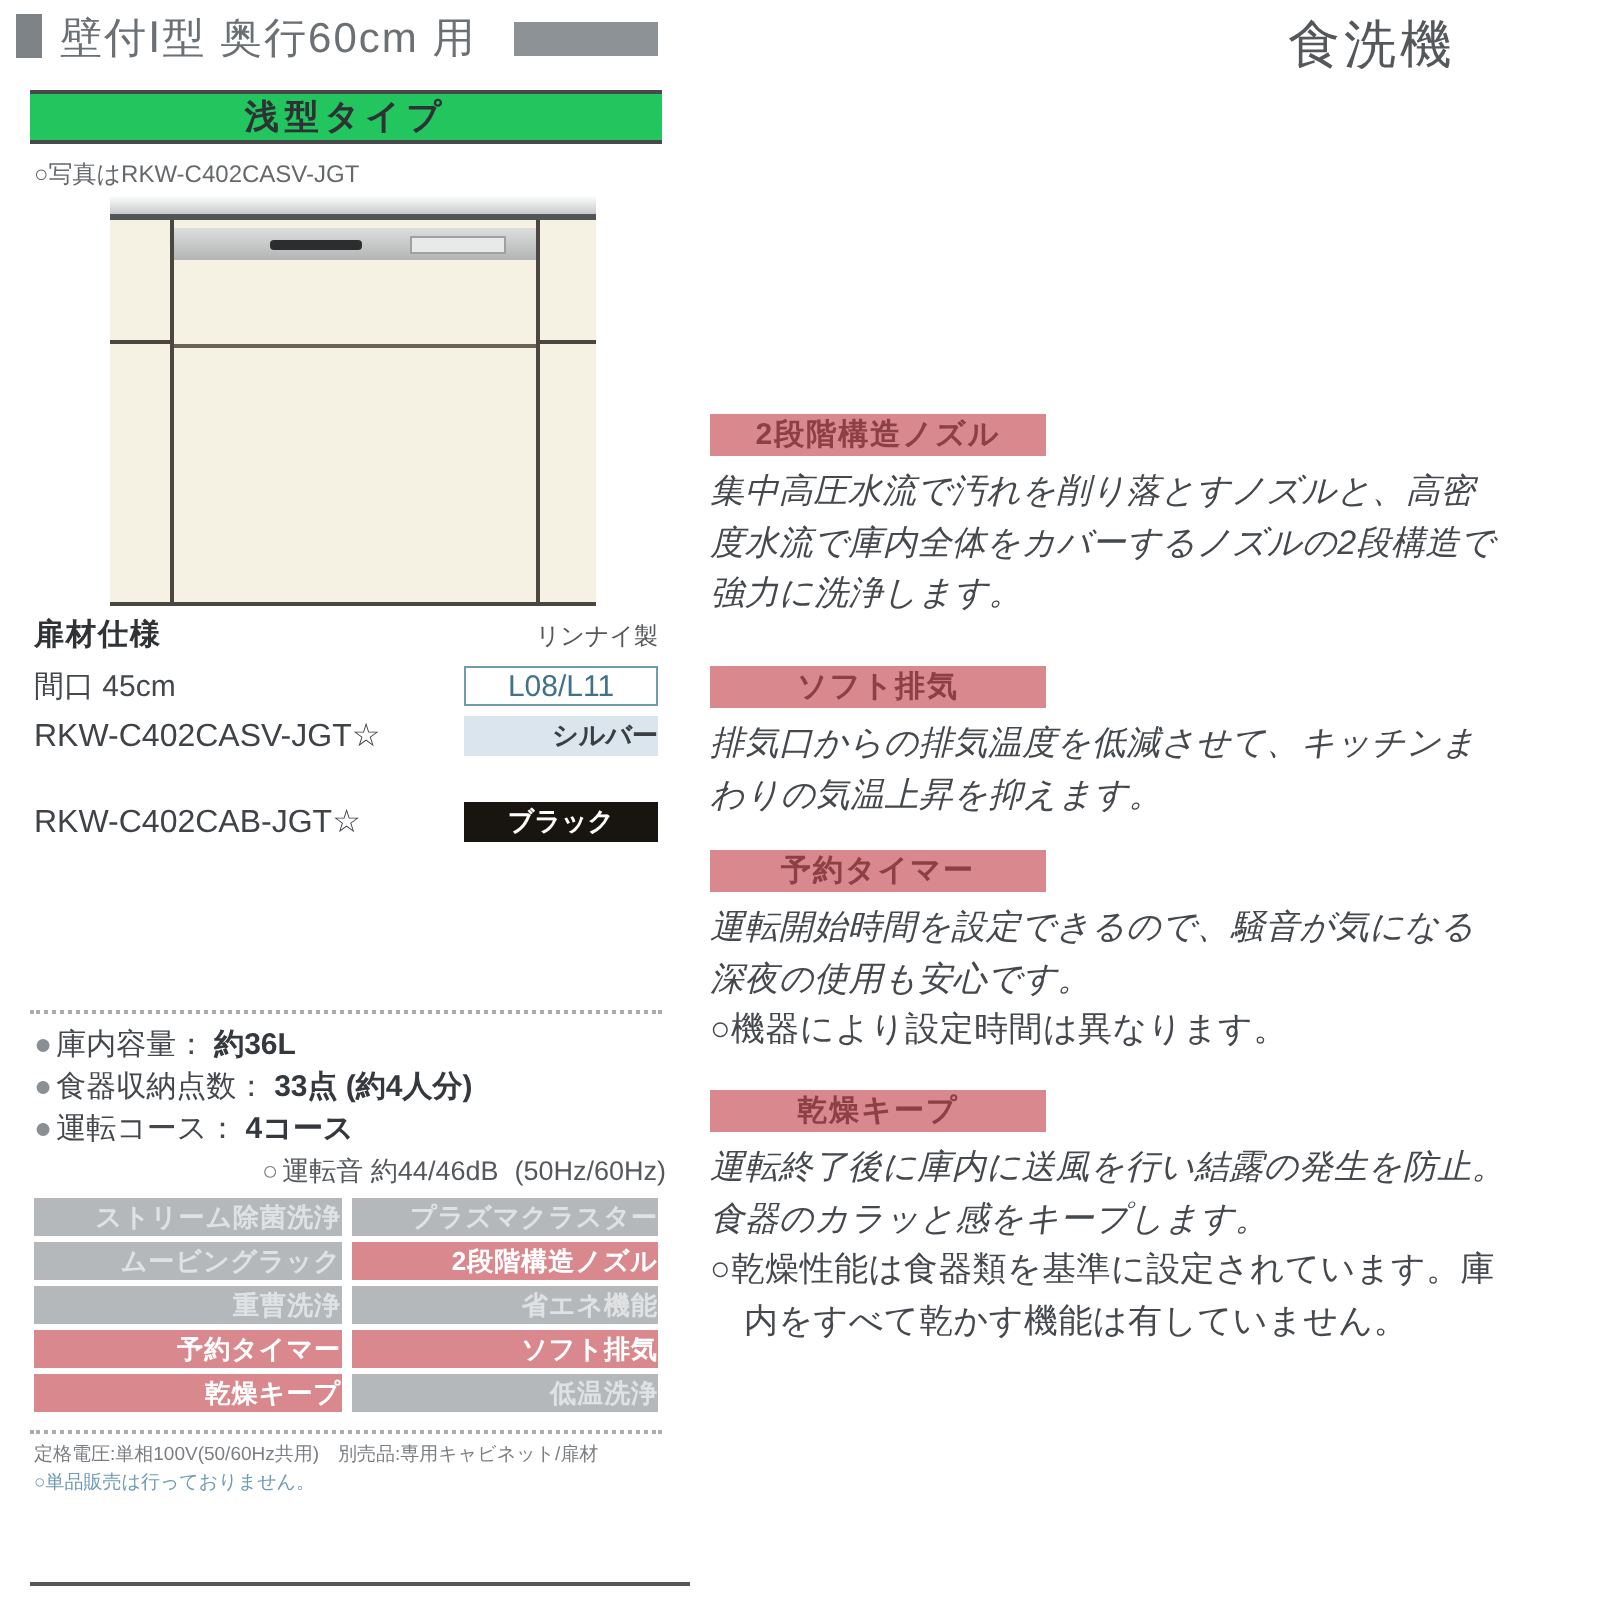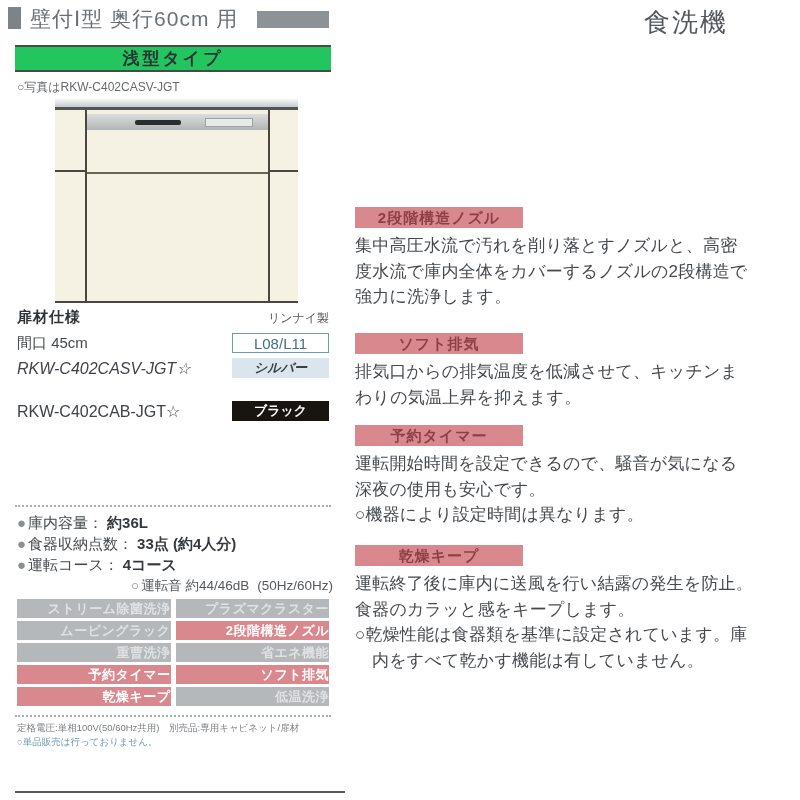--- a/index.html
+++ b/index.html
@@ -32,27 +32,27 @@
   .disp{position:absolute;top:4px;left:118px;width:46px;height:7px;background:#e8eae9;border:1px solid #9ea1a0;}
   .door-seam{position:absolute;top:74px;left:32px;right:30px;height:2px;background:#6b6257;}
   .bottom-edge{position:absolute;bottom:0;left:0;right:0;height:2px;background:#4b4740;}
 
   
   .doorspec-head{position:absolute;left:17px;top:308px;width:312px;display:flex;justify-content:space-between;align-items:baseline;}
   .doorspec-title{font-size:15px;font-weight:bold;color:#2f3336;letter-spacing:1px;}
   .maker{font-size:12px;color:#55585b;}
   .spec-row{position:absolute;left:17px;width:312px;display:flex;justify-content:space-between;align-items:center;}
   .r-width{top:333px;}
-  .r-model1{top:358px;font-style:italic;}
+  .r-model1{top:358px;}
   .r-model2{top:401px;}
   .row-label{font-size:15px;color:#44484c;white-space:nowrap;}
   .model-name{font-size:16px;color:#3f4347;white-space:nowrap;}
   .chip{width:97px;height:20px;line-height:20px;text-align:center;font-size:13px;box-sizing:border-box;white-space:nowrap;}
   .chip-code{border:1px solid #6f9cac;color:#417287;background:#fff;font-size:15px;}
-  .chip-silver{background:#dbe5ee;color:#3a3f43;font-weight:bold;}
+  .chip-silver{background:#dbe5ee;color:#3a3f43;font-weight:bold;text-align:right;}
   .chip-black{background:#18140f;color:#ffffff;font-weight:bold;}
 
   .dotted{position:absolute;left:15px;width:316px;border-top:2px dotted #a9adb0;}
   .d1{top:505px;}
   .d2{top:715px;}
 
   .specs{position:absolute;left:17px;top:512px;width:316px;list-style:none;margin:0;padding:0;}
   .specs li{font-size:15px;line-height:21px;color:#44484c;white-space:nowrap;}
   .specs .bullet{color:#8a8f93;margin-right:2px;}
   .specs .val{font-weight:bold;color:#35393d;margin-left:4px;}
@@ -68,21 +68,21 @@
   .footnotes{position:absolute;left:17px;top:721px;width:320px;font-size:9.5px;line-height:13.5px;color:#7b7f83;}
   .footnotes .fn{white-space:nowrap;}
   .footnotes .blue{color:#6d9ab3;}
   .bottom-line{position:absolute;left:15px;top:791px;width:330px;border-top:2px solid #55585b;}
 
   
   .feature{position:absolute;left:355px;width:398px;}
   .f1{top:207px;} .f2{top:333px;} .f3{top:425px;} .f4{top:545px;}
   .feature-title{display:block;width:168px;height:21px;line-height:21px;text-align:center;
     background:#d9898e;color:#8c4046;font-size:15px;font-weight:bold;letter-spacing:1px;}
-  .feature-body{margin-top:5px;font-size:17px;line-height:25.5px;color:#45494d;letter-spacing:0.2px;}
+  .feature-body{margin-top:5px;font-size:17px;line-height:25.5px;color:#45494d;letter-spacing:0.2px;font-style:italic;}
   .feature-note{font-size:17px;line-height:25.5px;color:#45494d;padding-left:1em;text-indent:-1em;letter-spacing:0.2px;}
 </style>
 </head>
 <body>
 
 <div class="page">
 
   <span class="hdr-sq"></span>
   <div class="page-title">壁付Ⅰ型 奥行60cm 用</div>
   <span class="hdr-bar"></span>

